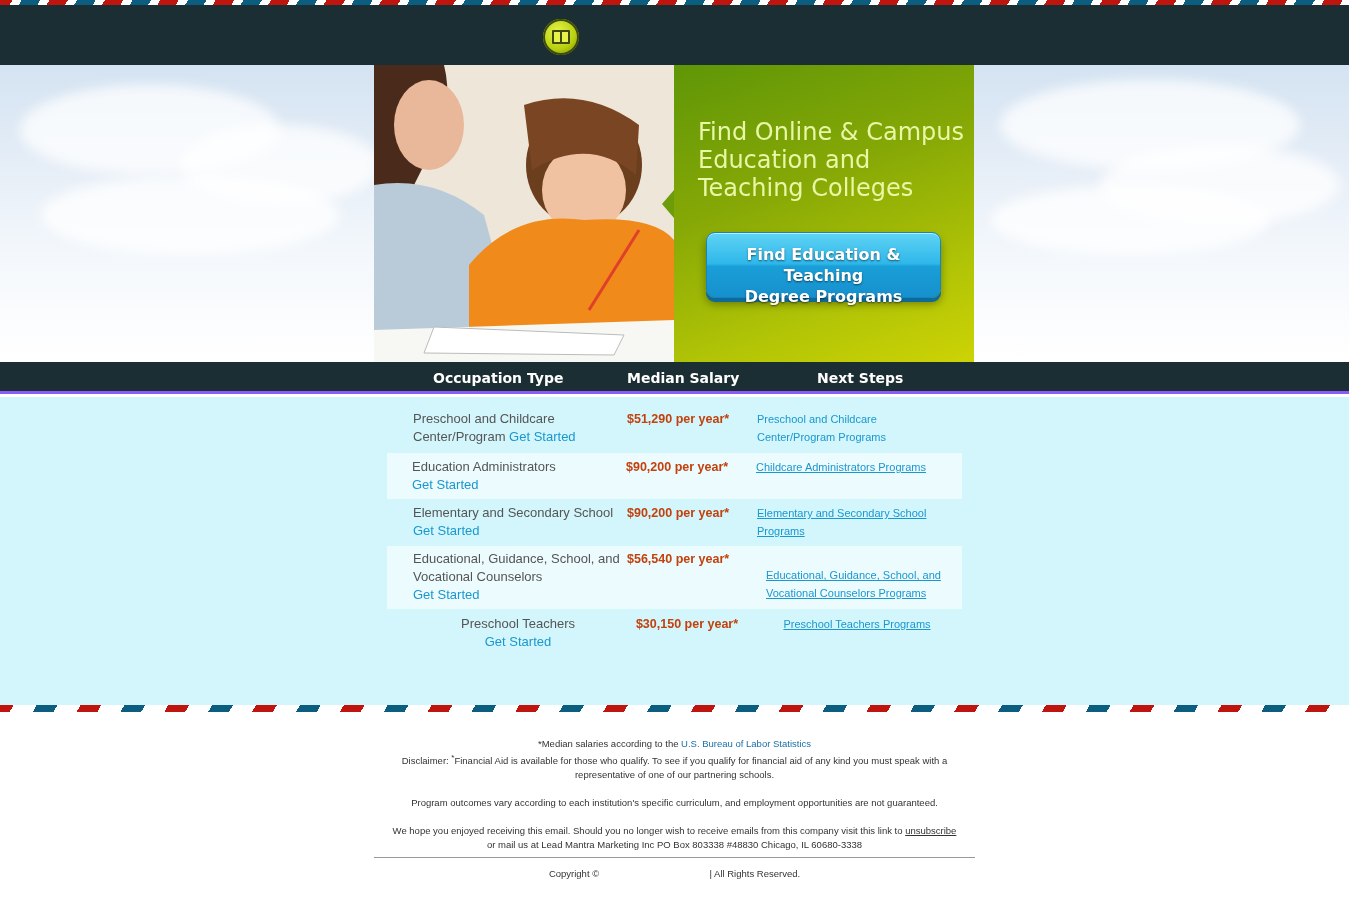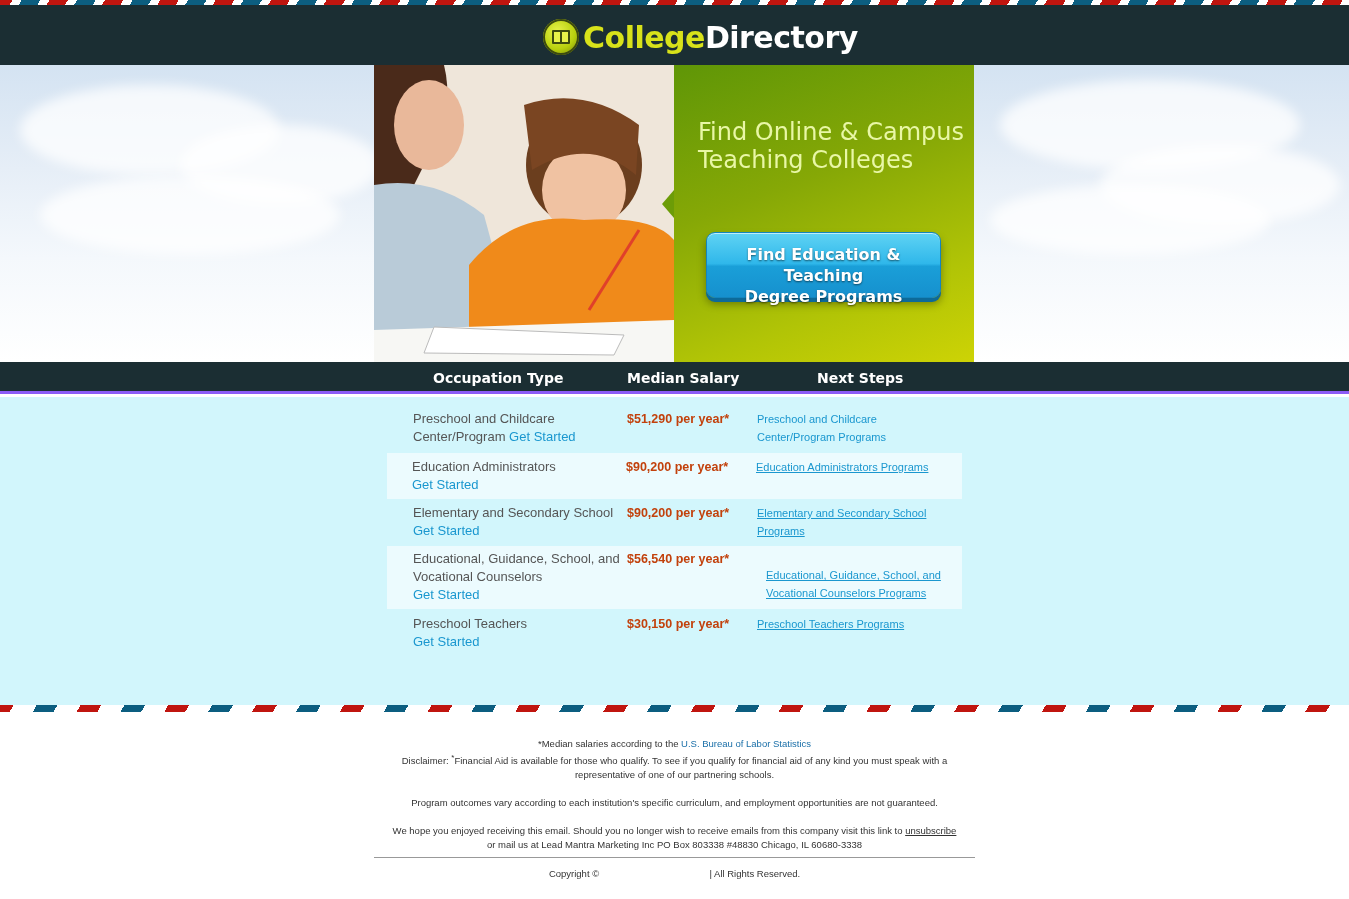--- a/index.html
+++ b/index.html
@@ -111,23 +111,20 @@
 
 <div class="header">
   <div class="logo">
     <div class="logo-icon">
       <svg width="20" height="16" viewBox="0 0 20 16">
         <rect x="1" y="1" width="18" height="14" rx="1" fill="#3d4a10"></rect>
         <rect x="3" y="3" width="6" height="10" fill="#e8f24a"></rect>
         <rect x="11" y="3" width="6" height="10" fill="#e8f24a"></rect>
       </svg>
     </div>
-    <span class="logo-text">
-      <span class="logo-college">College</span><span class="logo-directory">Directory</span>
-    </span>
   </div>
 </div>
 
 <div class="hero-bg">
   <div class="cloud" style="left:20px;top:20px;width:260px;height:90px;"></div>
   <div class="cloud" style="left:180px;top:60px;width:200px;height:80px;"></div>
   <div class="cloud" style="left:40px;top:110px;width:300px;height:80px;"></div>
   <div class="cloud" style="left:1000px;top:15px;width:300px;height:90px;"></div>
   <div class="cloud" style="left:1100px;top:80px;width:240px;height:80px;"></div>
   <div class="cloud" style="left:990px;top:120px;width:280px;height:70px;"></div>
@@ -147,20 +144,21 @@
     <path d="M60 262 L250 270 L240 290 L50 288 Z" fill="#ffffff" stroke="#bbbbbb"></path>
     <line x1="215" y1="245" x2="265" y2="165" stroke="#e0402a" stroke-width="3"></line>
   </svg>
 </div>
 
 <div class="hero-panel"></div>
 <div class="hero-notch"></div>
 
 <div class="hero-headline">
   <div>Find Online &amp; Campus</div>
+  <div>Education and</div>
   <div>Teaching Colleges</div>
 </div>
 
 <div class="hero-cta">
   <div>Find Education &amp; Teaching</div>
   <div>Degree Programs</div>
 </div>
 
 <div class="table-header">
   <span class="th" style="left:433px;">Occupation Type</span>
@@ -181,21 +179,21 @@
     </div>
   </div>
 
   <div class="row alt" style="top:56px;height:46px;">
     <div class="cell-occ" style="top:5px;left:17px;">
       <div>Education Administrators</div>
       <a class="link">Get Started</a>
     </div>
     <div class="cell-sal" style="top:5px;left:239px;">$90,200 per year*</div>
     <div class="cell-next" style="top:5px;left:369px;">
-      <a class="link ul">Education Administrators Programs</a>
+      <a class="link ul">Childcare Administrators Programs</a>
     </div>
   </div>
 
   <div class="row" style="top:107px;height:40px;">
     <div class="cell-occ">
       <div>Elementary and Secondary School</div>
       <a class="link">Get Started</a>
     </div>
     <div class="cell-sal">$90,200 per year*</div>
     <div class="cell-next">
@@ -207,21 +205,21 @@
     <div class="cell-occ" style="top:4px;">
       <div>Educational, Guidance, School, and Vocational Counselors</div>
       <a class="link">Get Started</a>
     </div>
     <div class="cell-sal" style="top:4px;">$56,540 per year*</div>
     <div class="cell-next" style="top:20px;margin-left:9px;">
       <a class="link ul">Educational, Guidance, School, and Vocational Counselors Programs</a>
     </div>
   </div>
 
-  <div class="row" style="top:218px;height:40px;">
+  <div class="row" style="top:218px;height:40px;text-align:center;">
     <div class="cell-occ">
       <div>Preschool Teachers</div>
       <a class="link">Get Started</a>
     </div>
     <div class="cell-sal">$30,150 per year*</div>
     <div class="cell-next">
       <a class="link ul">Preschool Teachers Programs</a>
     </div>
   </div>
 </div>

